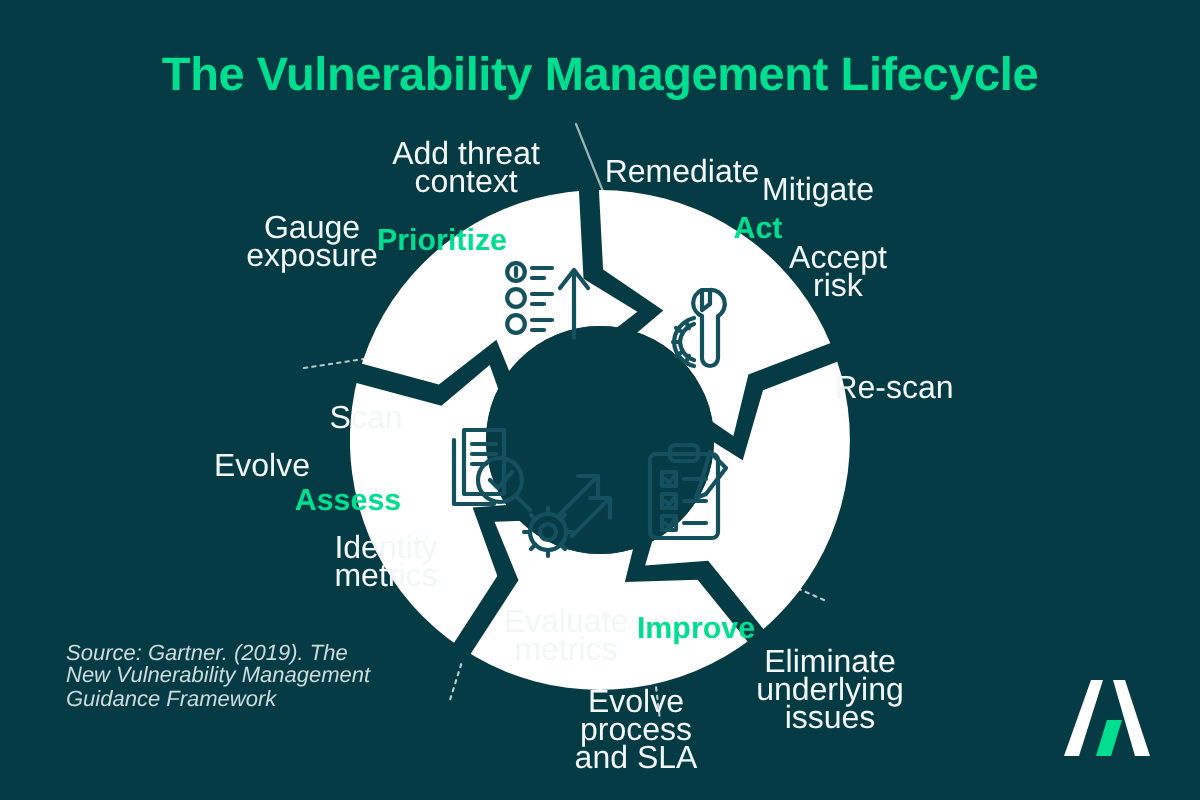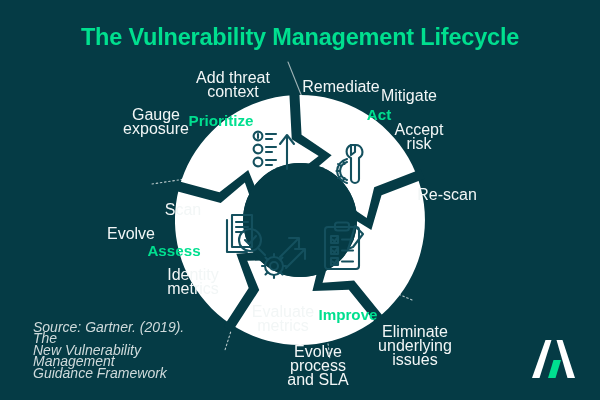--- a/index.html
+++ b/index.html
@@ -67,21 +67,21 @@
     line-height: 17px;
   }
   .lbl.c  { transform: translateX(-50%); }
 
   .source {
     position: absolute;
     left: 33px;
     top: 322px;
     width: 160px;
     color: #cfdadb;
-    font-size: 14px;
+    font-size: 11px;
     line-height: 11.4px;
     font-style: italic;
     white-space: pre-line;
   }
 
   .logo {
     position: absolute;
     left: 531px;
     top: 338px;
     width: 46px;

